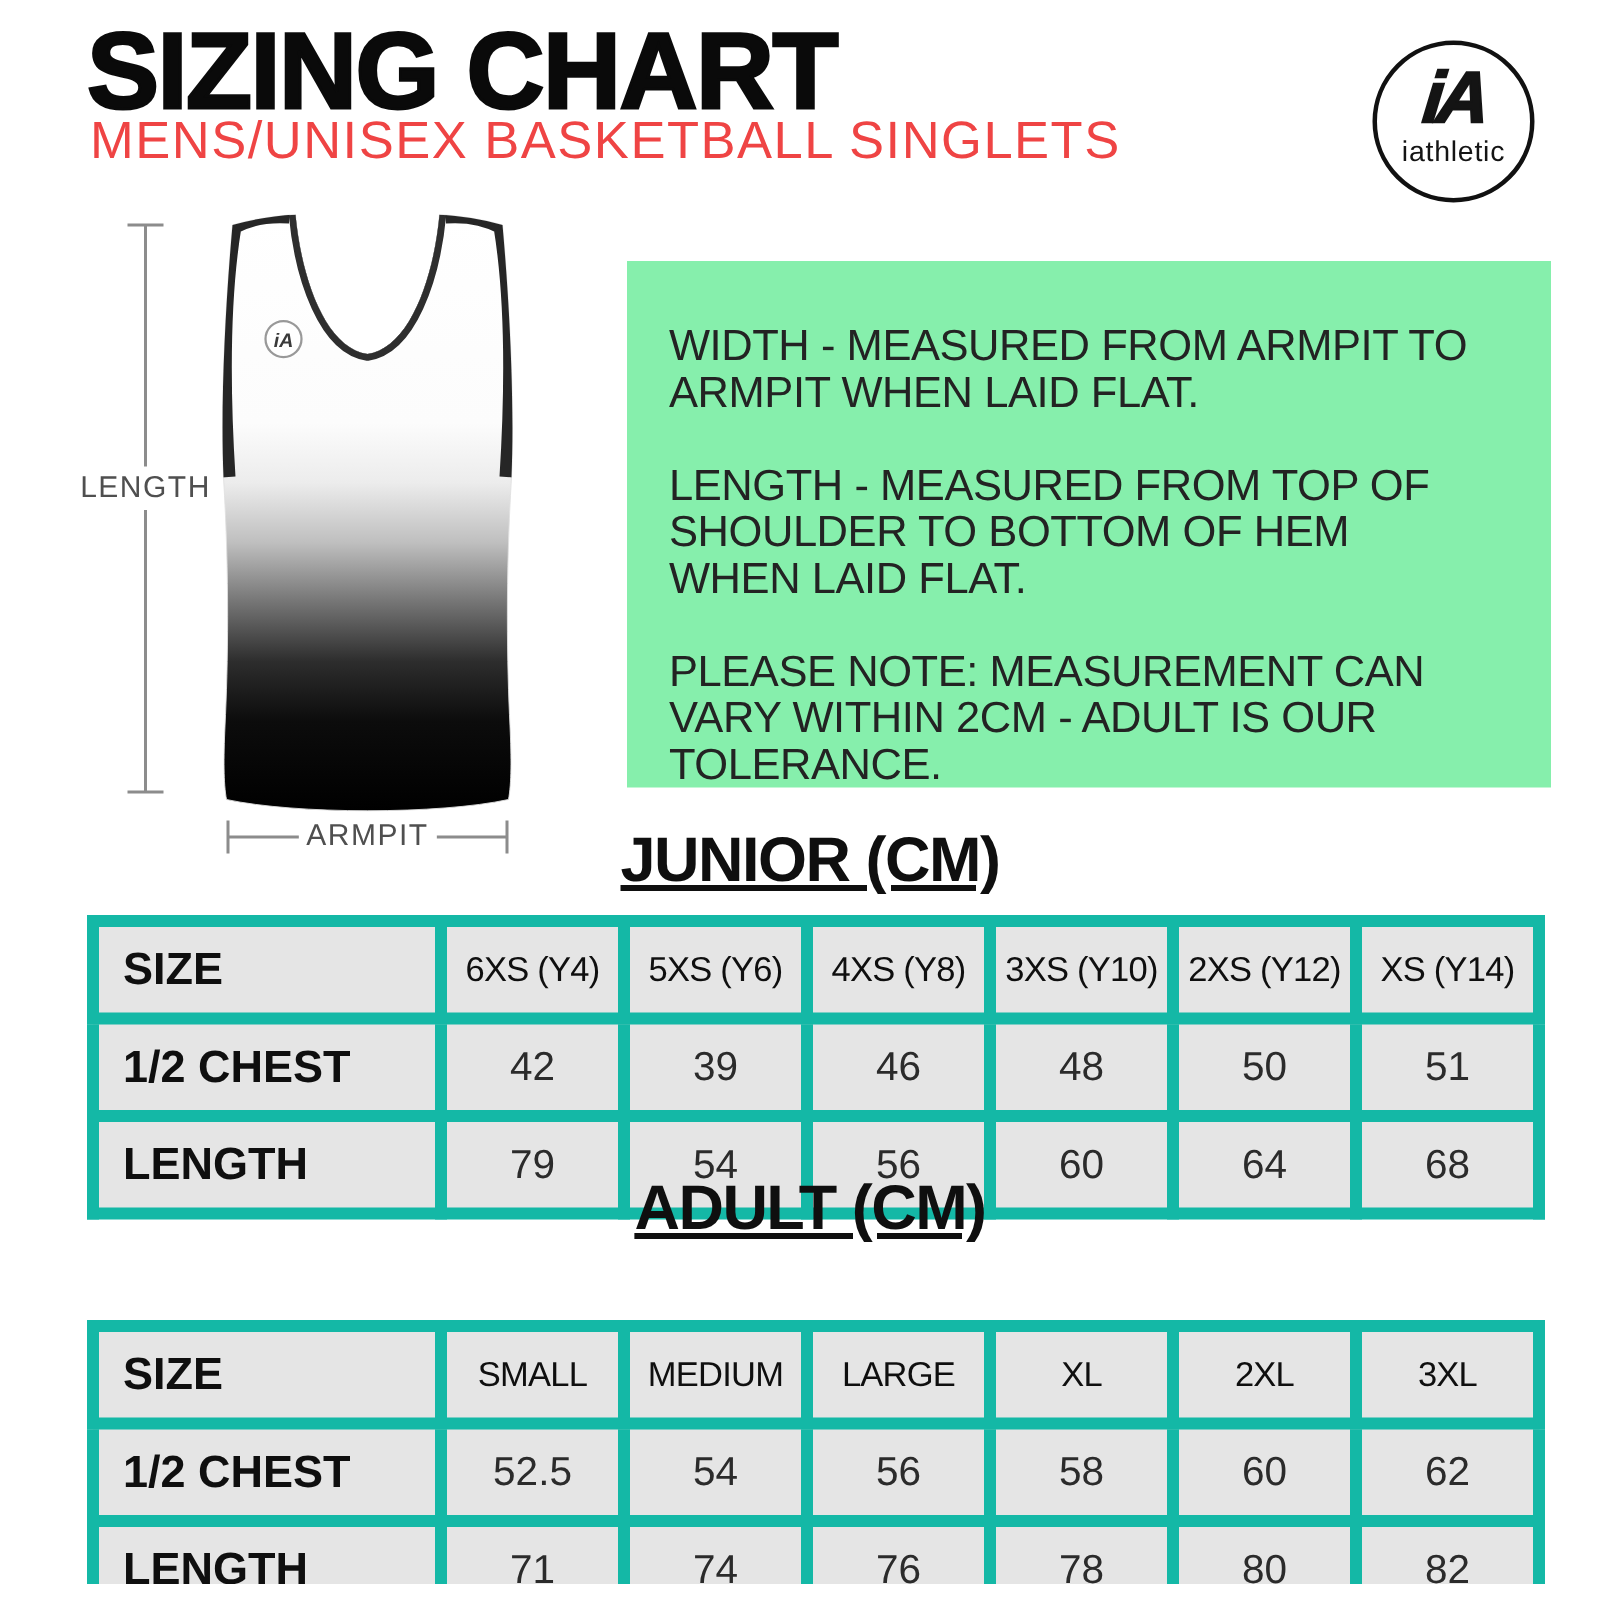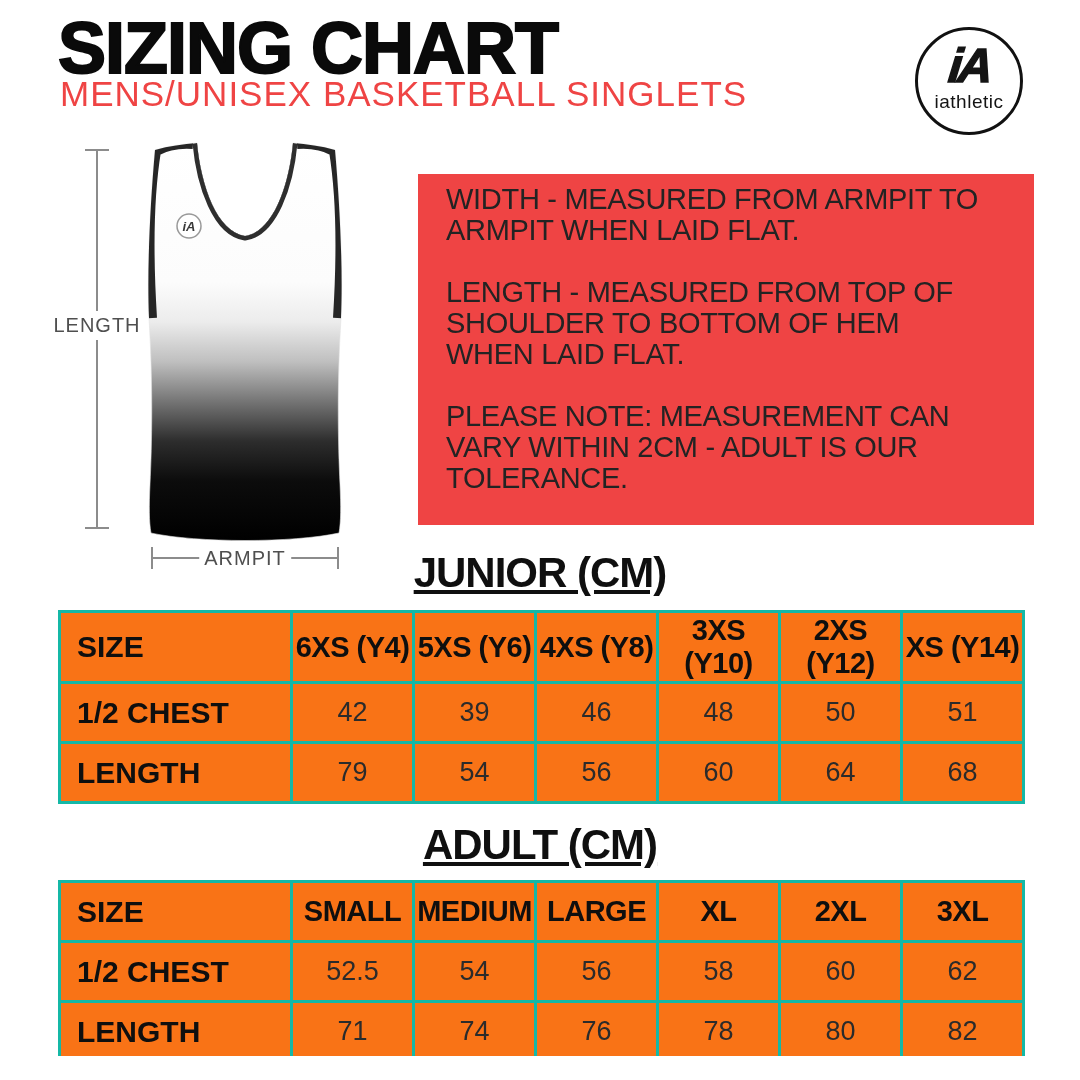--- a/index.html
+++ b/index.html
@@ -21,36 +21,36 @@
 
   
   .mline{position:absolute;background:#8c8c8c;}
   .mlabel{position:absolute;background:#ffffff;color:#4f4f4f;font-size:20px;letter-spacing:1px;
           padding:3px 5px;white-space:nowrap;}
 
   
   .jersey{position:absolute;left:143px;top:142px;width:204px;height:400px;}
 
   
-  .notes{position:absolute;left:418px;top:174px;width:616px;height:351px;background:#ef4444;
-         box-sizing:border-box;padding:10px 28px;font-size:29px;line-height:31px;color:#232323;
+  .notes{position:absolute;left:418px;top:174px;width:616px;height:351px;background:#86efac;
+         box-sizing:border-box;padding:42px 28px;font-size:29px;line-height:31px;color:#232323;
          letter-spacing:-0.3px;}
   .notes .para{margin:0 0 31px 0;}
   .notes .line{white-space:nowrap;}
 
   
   .tbl-title{position:absolute;left:58px;width:964px;text-align:center;font-size:42px;font-weight:700;
              letter-spacing:-1px;line-height:1;color:#0f0f0f;text-decoration:underline;}
   .size-table{position:absolute;left:58px;width:964px;border-collapse:collapse;table-layout:fixed;}
-  .size-table th,.size-table td{border:3px solid #14b8a6;height:55px;text-align:center;
-             vertical-align:middle;background:#f97316;}
+  .size-table th,.size-table td{border:8px solid #14b8a6;height:55px;text-align:center;
+             vertical-align:middle;background:#e5e5e5;}
   .size-table col.c0{width:232px;}
   .size-table col.c{width:122px;}
   .rowlabel{text-align:left !important;padding-left:16px;font-size:30px;font-weight:700;color:#0f0f0f;}
-  .colhead{font-size:29px;font-weight:700;letter-spacing:-0.5px;color:#0f0f0f;}
+  .colhead{font-size:23px;font-weight:400;letter-spacing:-0.5px;color:#0f0f0f;}
   .val{font-size:27px;font-weight:400;color:#2b2b2b;}
 </style>
 </head>
 <body>
 
 <div id="canvas">
 
   <div class="h1">SIZING CHART</div>
   <div class="h2">MENS/UNISEX BASKETBALL SINGLETS</div>
 
@@ -148,21 +148,21 @@
       <td class="val">79</td>
       <td class="val">54</td>
       <td class="val">56</td>
       <td class="val">60</td>
       <td class="val">64</td>
       <td class="val">68</td>
     </tr>
   </tbody>
     </table>
 
-  <div class="tbl-title" style="top:824px;">ADULT (CM)</div>
+  <div class="tbl-title" style="top:784px;">ADULT (CM)</div>
   <table class="size-table" style="top:880px;">
     <colgroup>
         <col class="c0">
         <col class="c">
         <col class="c">
         <col class="c">
         <col class="c">
         <col class="c">
         <col class="c">
       </colgroup>

